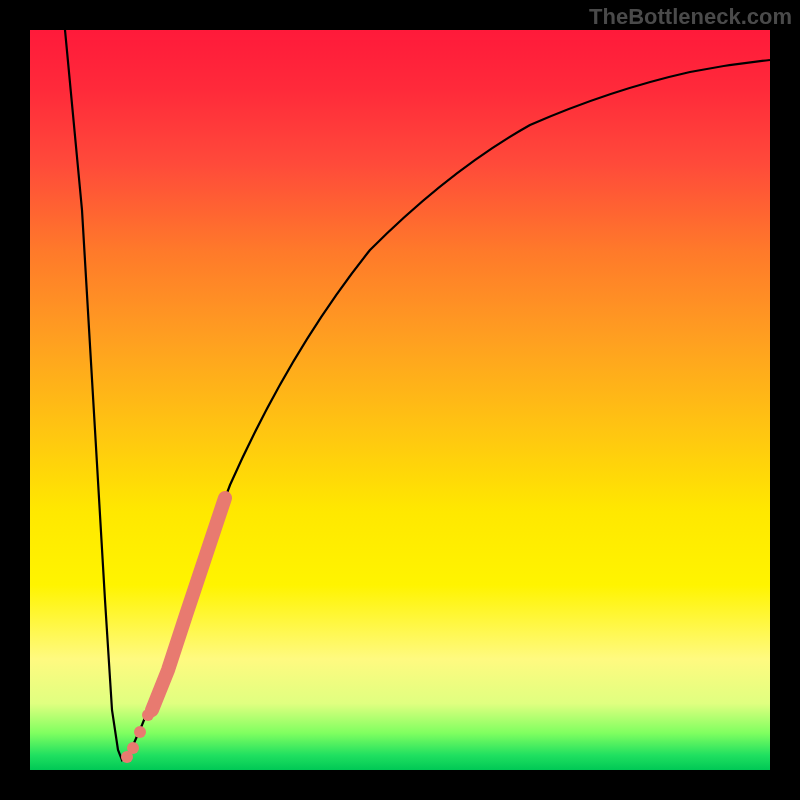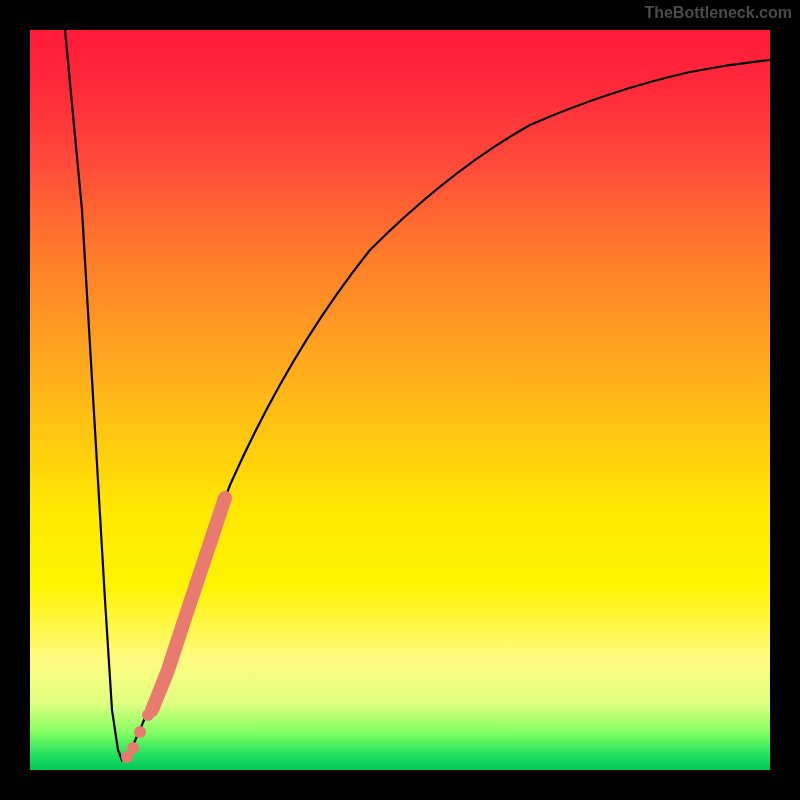--- a/index.html
+++ b/index.html
@@ -12,21 +12,21 @@
       height: 800px;
       background: #000;
       position: relative;
       overflow: hidden;
     }
     .watermark {
       position: absolute;
       top: 4px;
       right: 8px;
       font-family: Arial, sans-serif;
-      font-size: 16px;
+      font-size: 22px;
       font-weight: bold;
       color: #4a4a4a;
       z-index: 10;
     }
     .chart-area {
       position: absolute;
       top: 30px;
       left: 30px;
       right: 30px;
       bottom: 30px;

